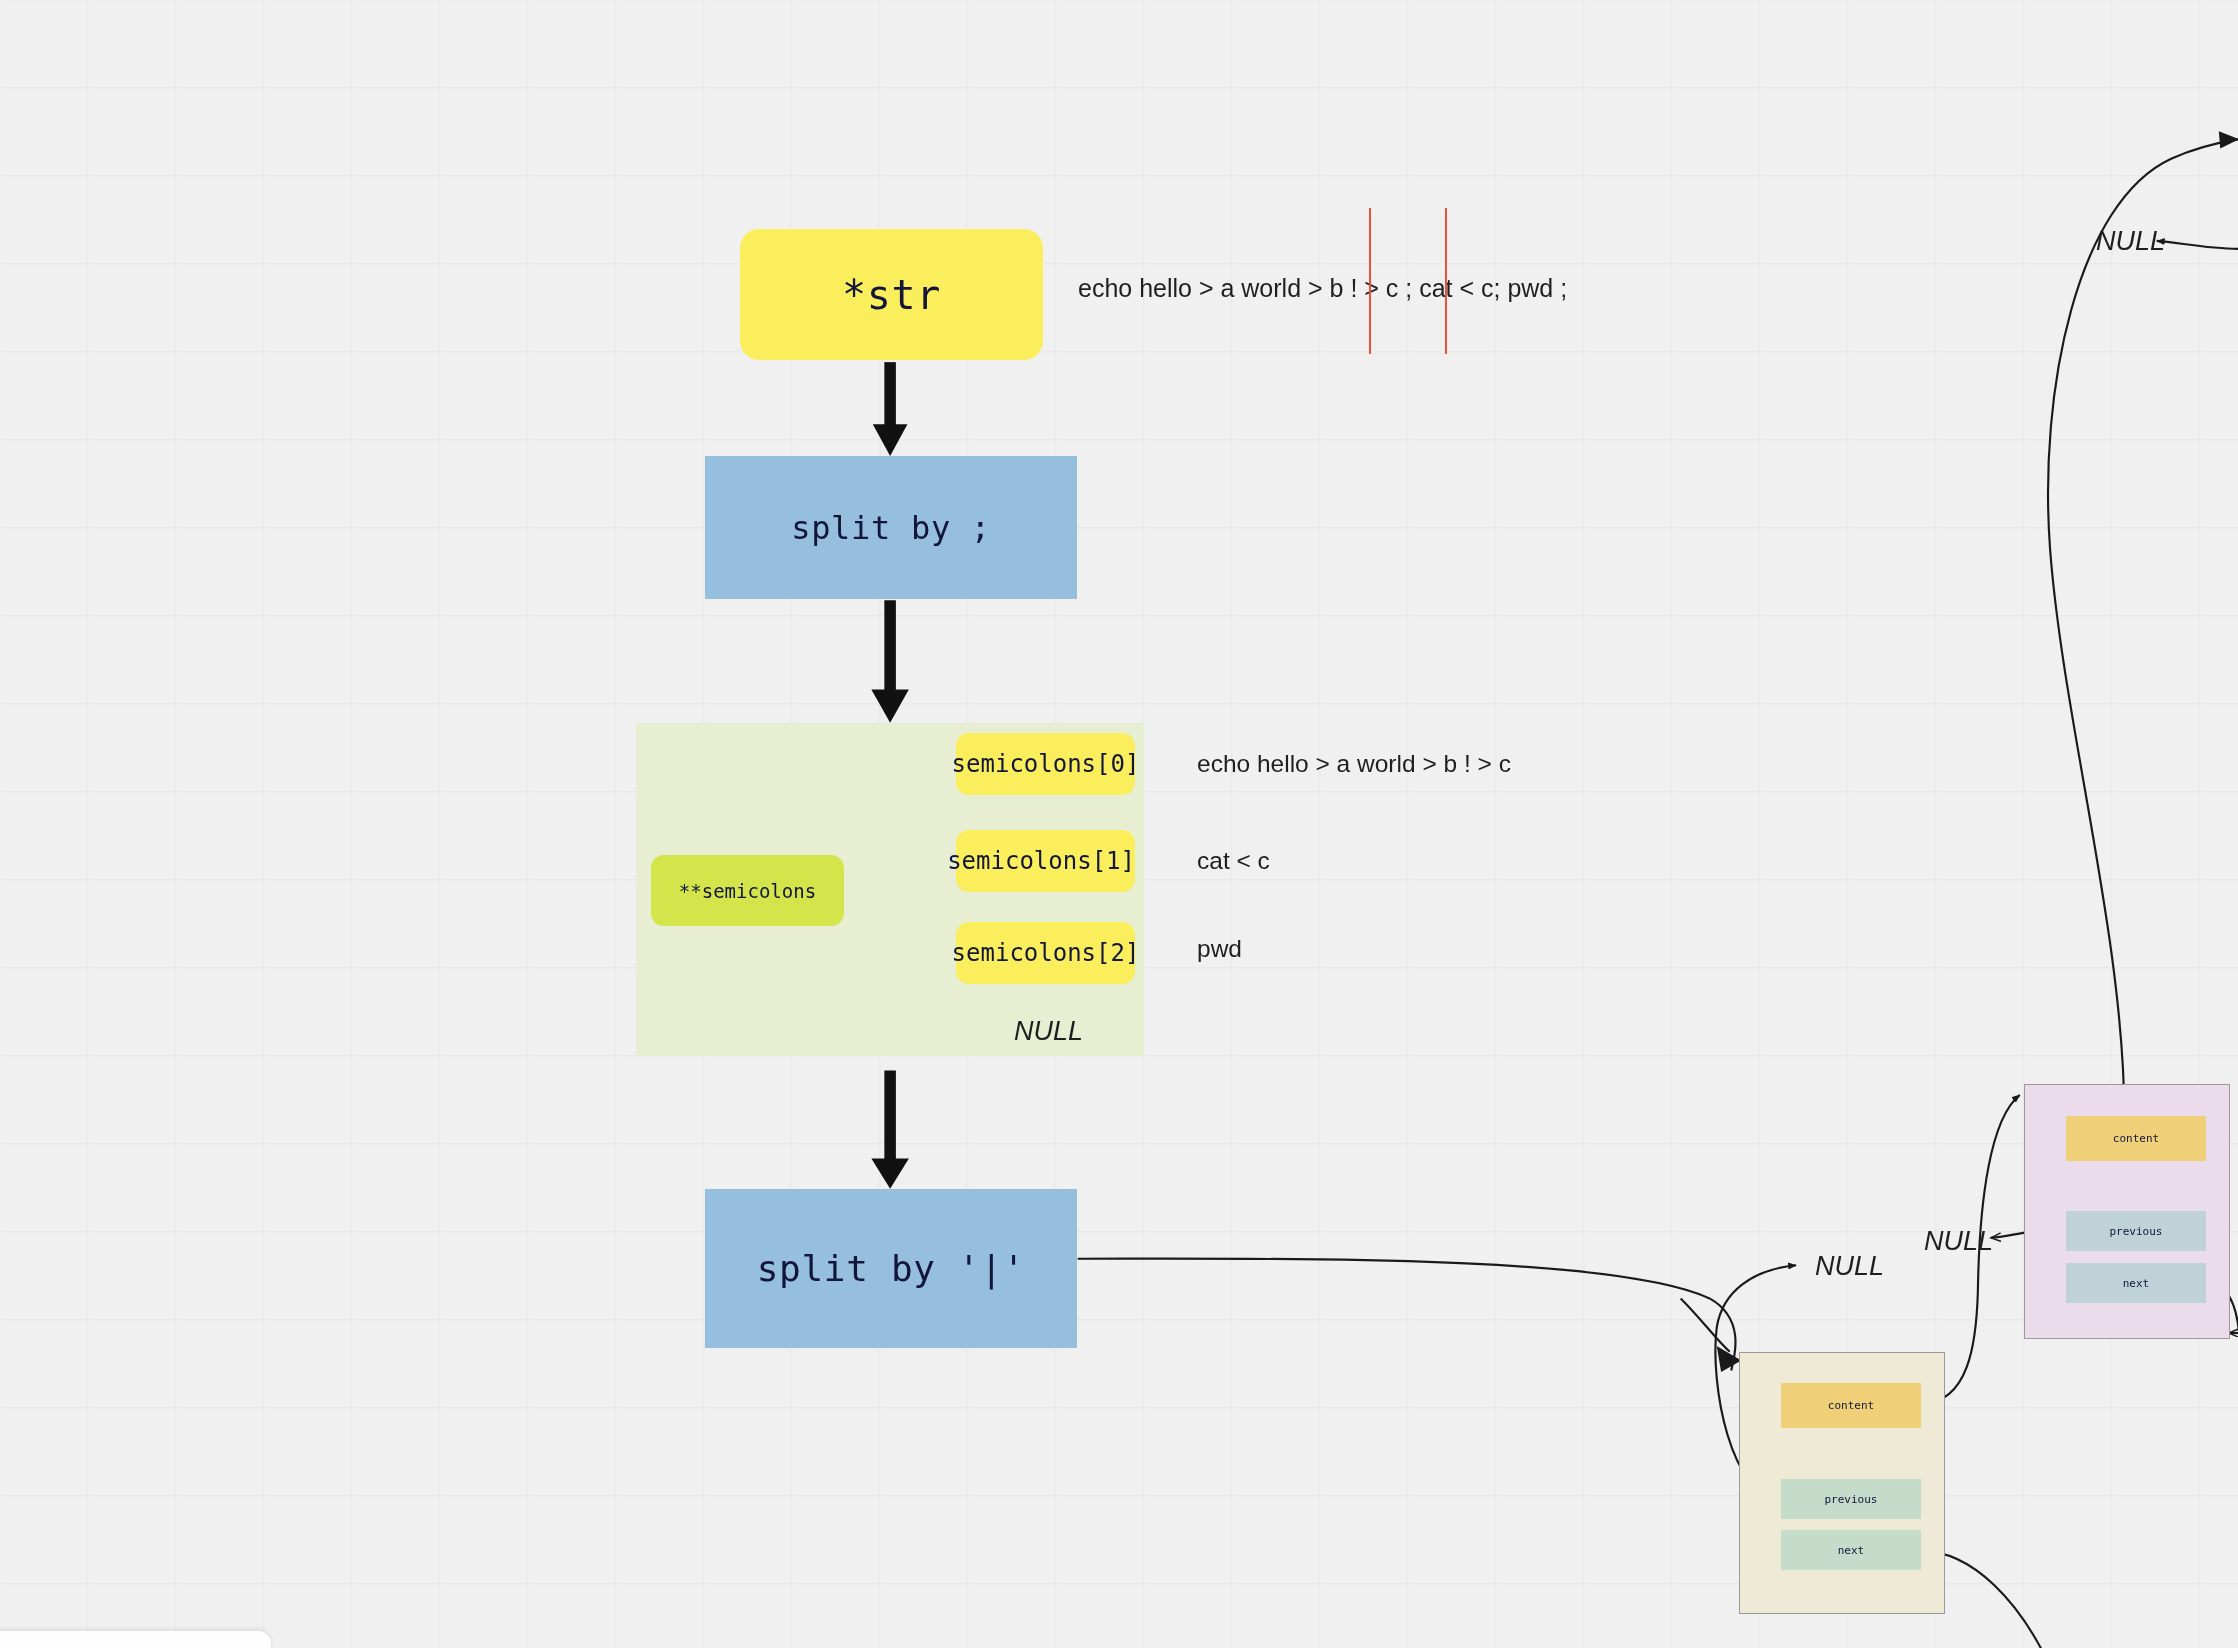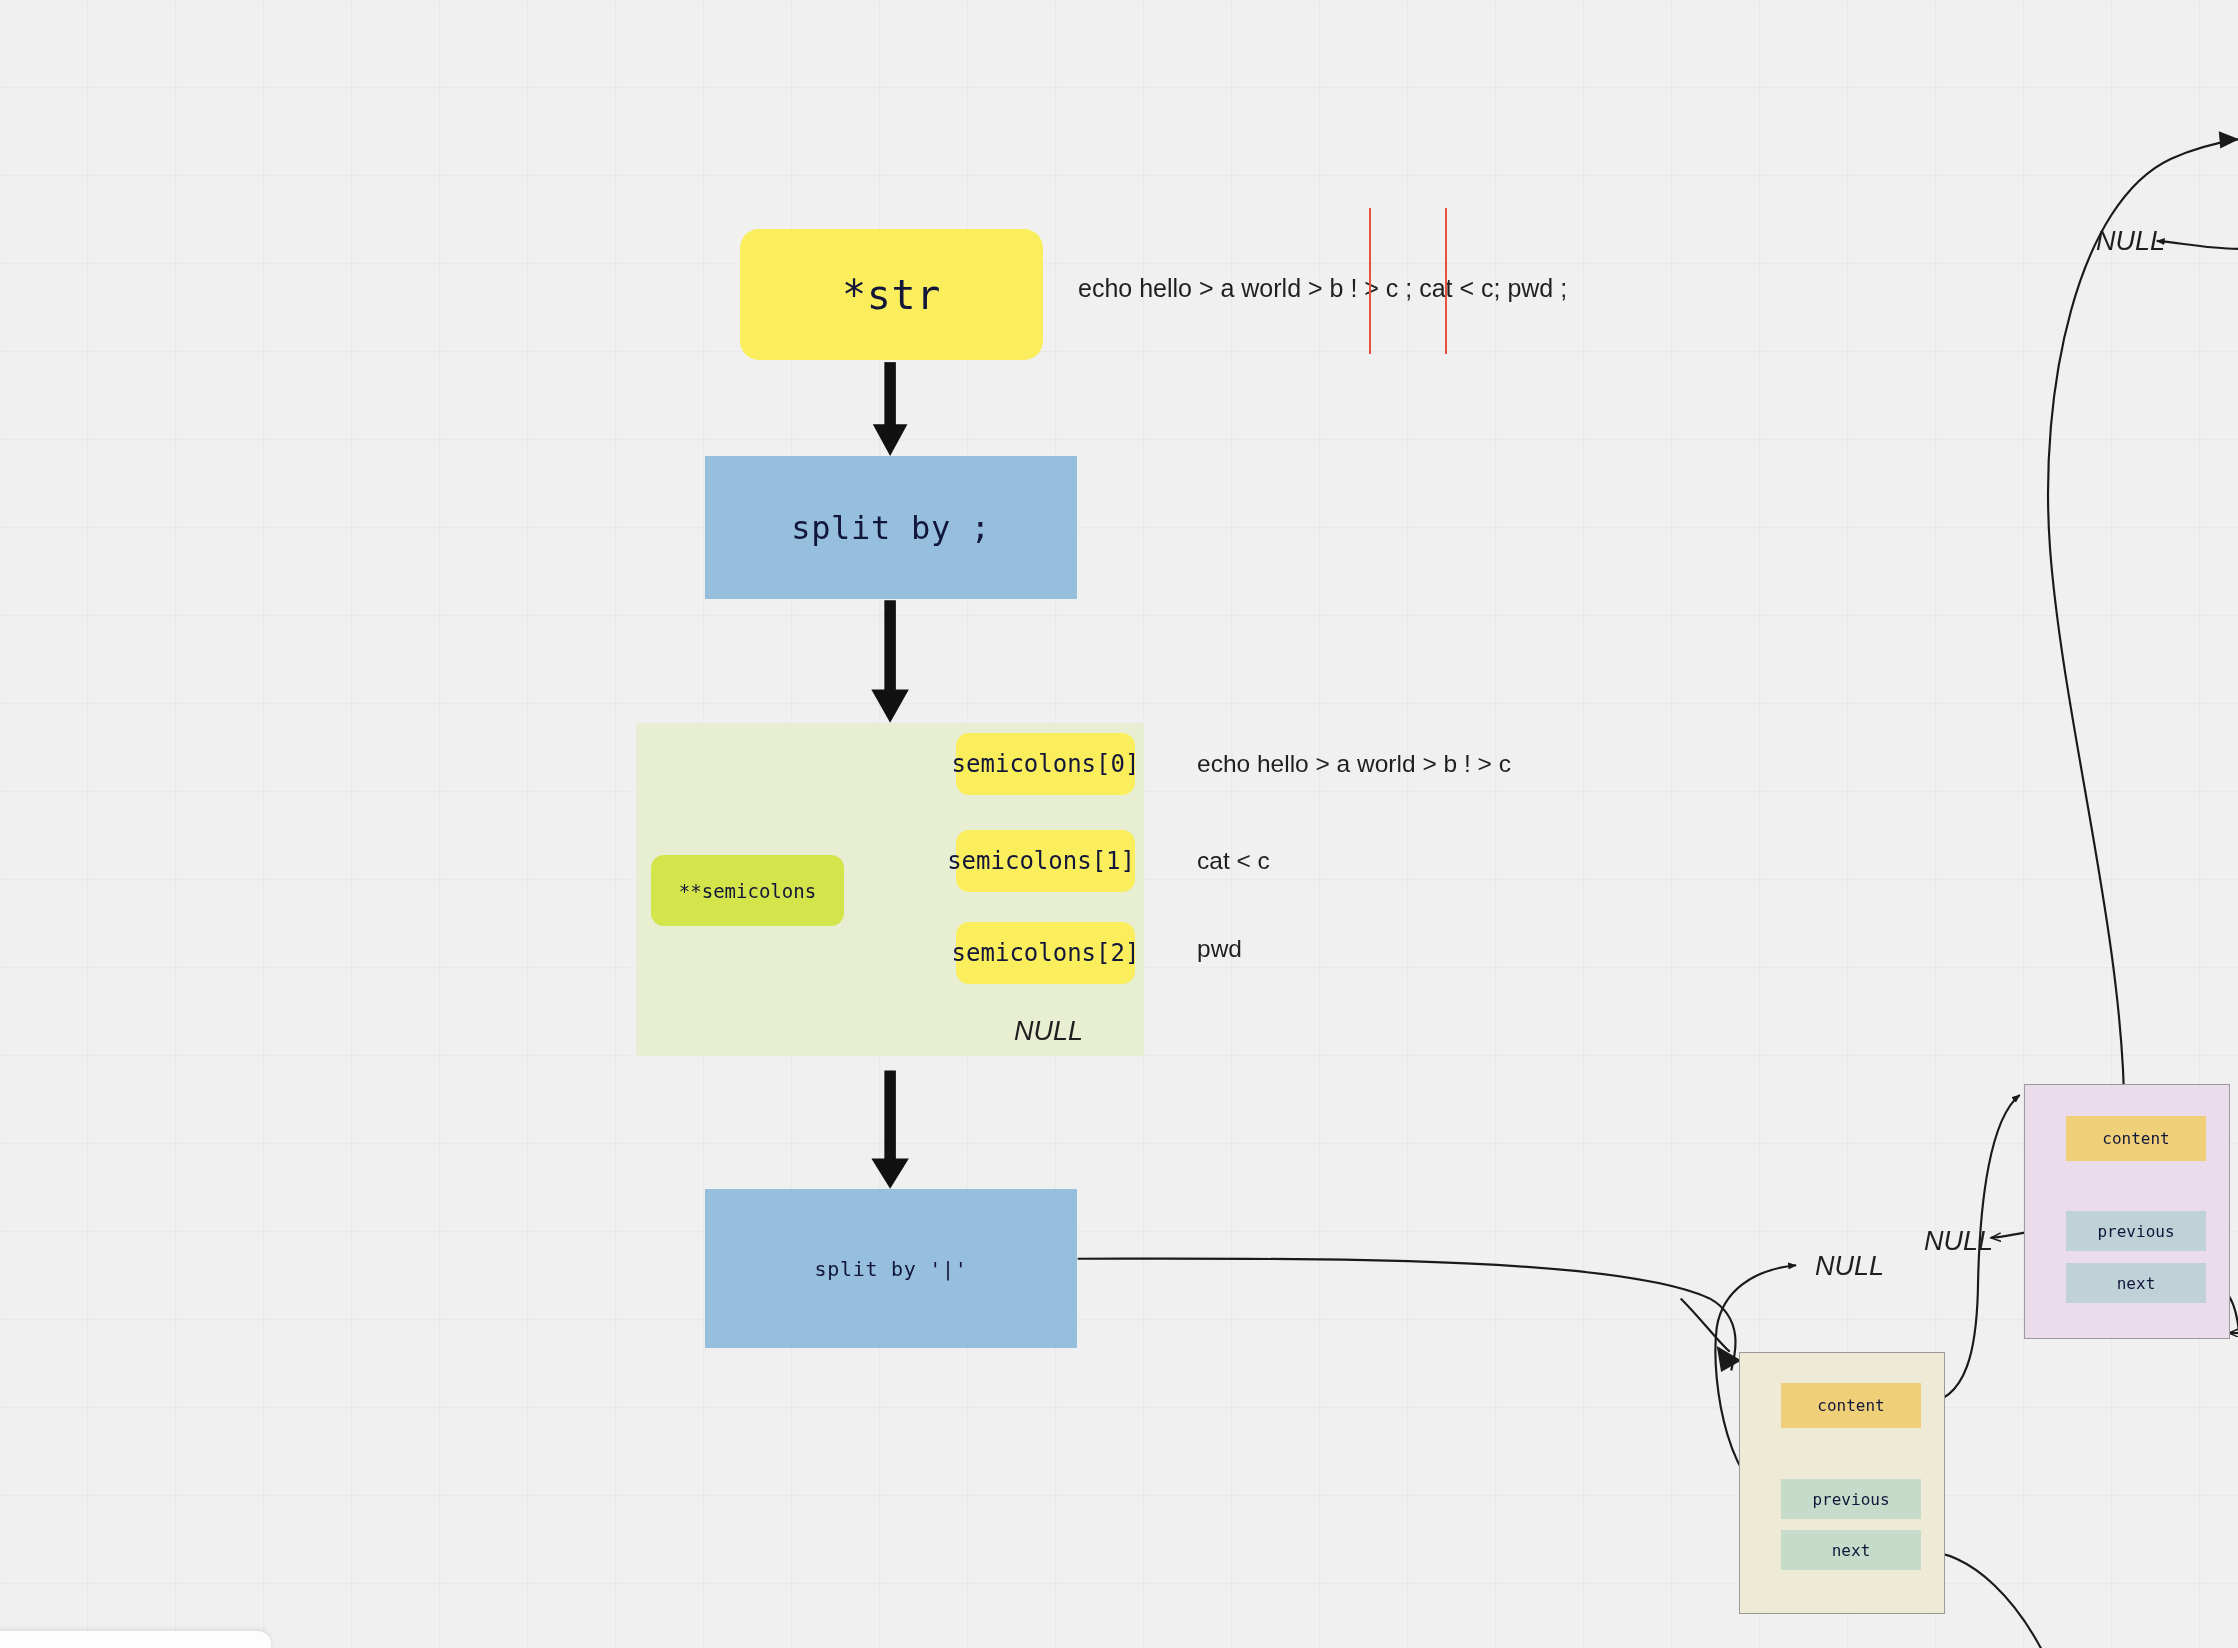--- a/index.html
+++ b/index.html
@@ -53,21 +53,21 @@
     left: 705px; top: 456px;
     width: 372px; height: 143px;
     background: #96bedd;
     font-size: 32px;
     letter-spacing: 0.7px;
   }
   #blue-pipe {
     left: 705px; top: 1189px;
     width: 372px; height: 159px;
     background: #96bedd;
-    font-size: 20px;
+    font-size: 36px;
     letter-spacing: 0.7px;
   }
   #group-semicolons {
     left: 636px; top: 723px;
     width: 508px; height: 333px;
     background: #e8eed2;
     display: block;
   }
   #node-semicolons-ptr {
     left: 651px; top: 855px;
@@ -135,21 +135,21 @@
     left: 1739px; top: 1352px;
     width: 206px; height: 262px;
     background: #eeead6;
   }
   .field {
     position: absolute;
     box-sizing: border-box;
     display: flex;
     align-items: center;
     justify-content: center;
-    font-size: 16px;
+    font-size: 11px;
     font-family: "DejaVu Sans Mono", "Liberation Mono", monospace;
     color: #12163a;
   }
   .f-content { background: #efd079; }
   .f-ptr-blue { background: #bfd2d8; }
   .f-ptr-green { background: #c5dcca; }
 
   #pu-content { left: 2066px; top: 1116px; width: 140px; height: 45px; }
   #pu-prev    { left: 2066px; top: 1211px; width: 140px; height: 40px; }
   #pu-next    { left: 2066px; top: 1263px; width: 140px; height: 40px; }

